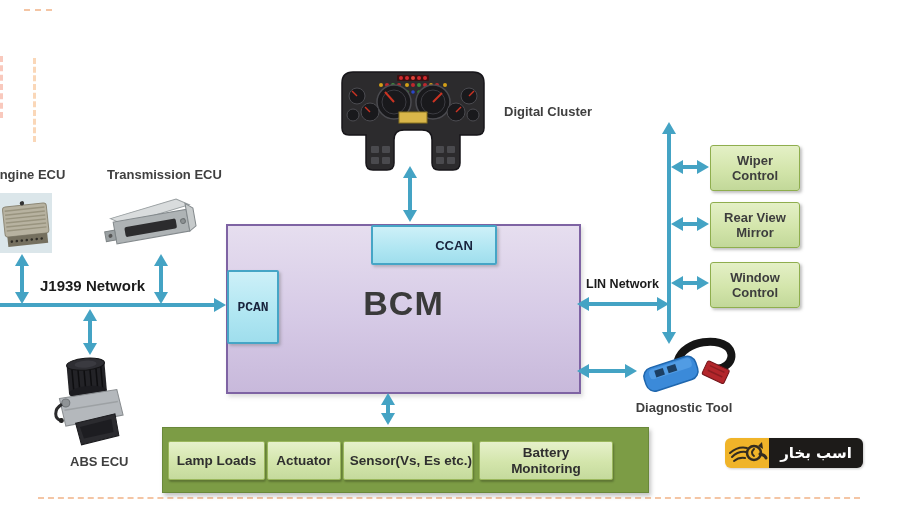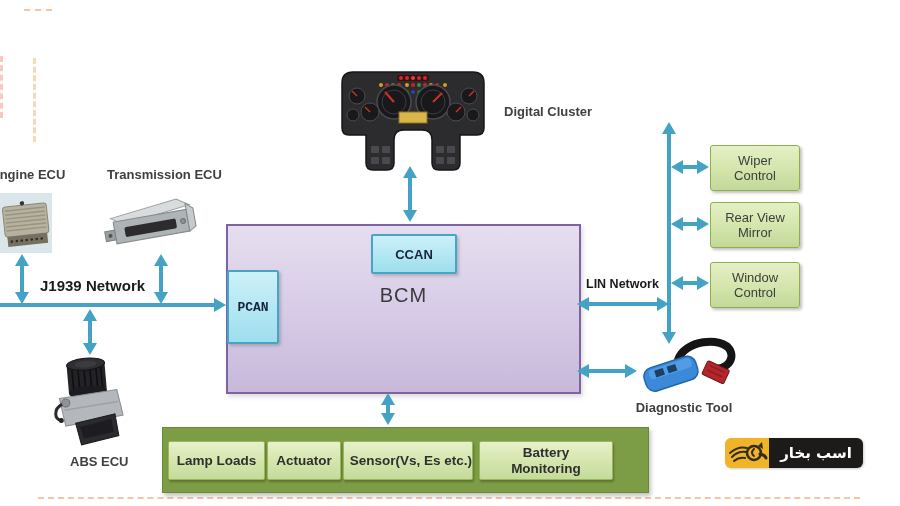--- a/index.html
+++ b/index.html
@@ -16,35 +16,35 @@
   .abs{position:absolute;}
   
   .lbl{font-size:13px;font-weight:600;color:#3f3f3f;white-space:nowrap;}
   .netlbl{font-size:15px;font-weight:700;color:#1b1b1b;white-space:nowrap;}
   
   .bcm{
     background:linear-gradient(180deg,#e6deef 0%,#d6cae6 55%,#c8b9db 100%);
     border:2px solid var(--bcm-border);
     box-shadow:2px 3px 4px rgba(120,120,120,.25);
   }
-  .bcm-label{font-size:20px;font-weight:400;color:#3a3a3a;letter-spacing:1px;}
+  .bcm-label{font-size:34px;font-weight:700;color:#3a3a3a;letter-spacing:1px;}
   .portbox{
     background:linear-gradient(180deg,#cdf0f8 0%,#b0e6f2 60%,#9fdeed 100%);
     border:2px solid var(--port-border);border-radius:2px;
     box-shadow:2px 2px 3px rgba(100,100,100,.35);
     display:flex;align-items:center;justify-content:center;
     font-size:13px;font-weight:700;color:#18233d;
   }
   .portbox.big{font-size:20px;font-weight:600;color:#2b2b2b;}
   .greenbox{
     background:linear-gradient(180deg,#e4f0c6 0%,#d3e5ab 55%,#c2d899 100%);
     border:1.5px solid var(--green-border);border-radius:3px;
     box-shadow:2px 2px 3px rgba(100,100,100,.4);
     display:flex;align-items:center;justify-content:center;text-align:center;
-    font-size:13px;font-weight:400;color:#3d3d3d;line-height:1.18;
+    font-size:13px;font-weight:700;color:#3d3d3d;line-height:1.18;
   }
   .loadsbar{
     background:#7c9c45;border:1px solid #69883a;
     box-shadow:2px 3px 4px rgba(90,90,90,.35);
   }
   .loadbox{
     background:linear-gradient(180deg,#e6f1cb 0%,#d3e5ab 55%,#c5da9d 100%);
     border:1.5px solid #9ab75c;border-radius:2px;
     box-shadow:1px 2px 2px rgba(40,50,20,.35);
     display:flex;align-items:center;justify-content:center;text-align:center;
@@ -224,21 +224,21 @@
         <rect x="20" y="32" width="9" height="7" fill="#1c3f63"></rect>
         <rect x="33" y="32" width="9" height="7" fill="#1c3f63"></rect>
       </g>
     </svg>
   </div>
 
   <div class="abs bcm" style="left:226px;top:224px;width:351px;height:166px;">
     <div class="abs bcm-label" style="left:0;right:0;top:58px;text-align:center;">BCM</div>
   </div>
 
-  <div class="abs portbox" style="left:371px;top:234px;width:82px;height:36px;">
+  <div class="abs portbox" style="left:371px;top:225px;width:82px;height:36px;padding-left:40px;">
     <span>CCAN</span>
   </div>
   <div class="abs portbox" style="left:227px;top:270px;width:48px;height:70px;font-family:Liberation Mono, monospace;">
     <span>PCAN</span>
   </div>
 
   <div class="abs greenbox" style="left:710px;top:145px;width:88px;height:44px;">
     <span style="max-width:60px;">Wiper Control</span>
   </div>
   <div class="abs greenbox" style="left:710px;top:202px;width:88px;height:44px;">

